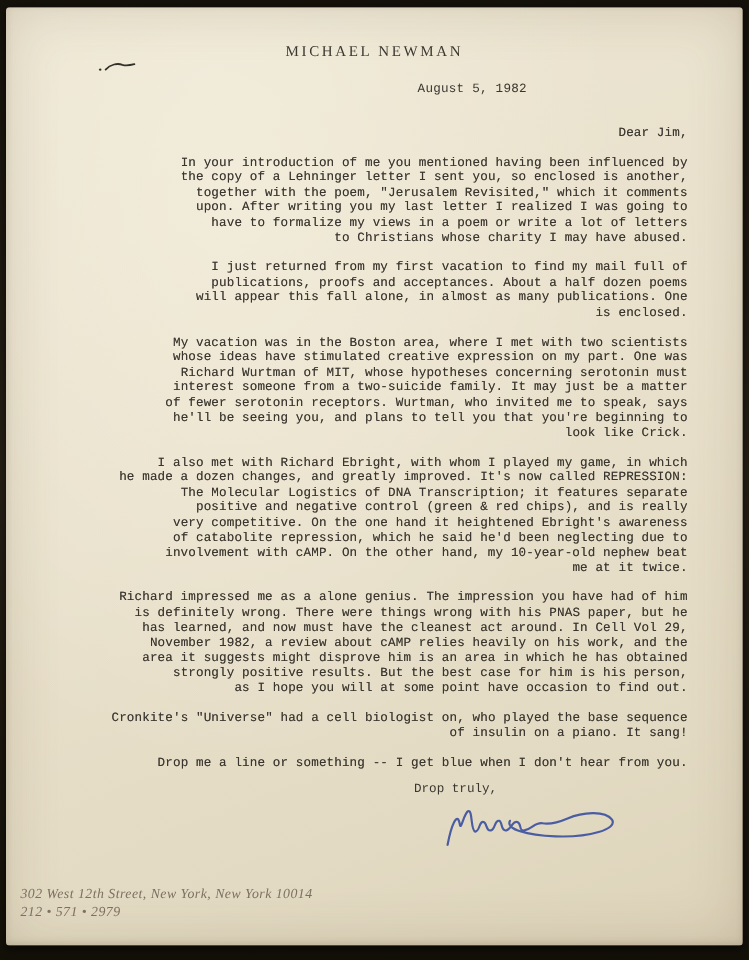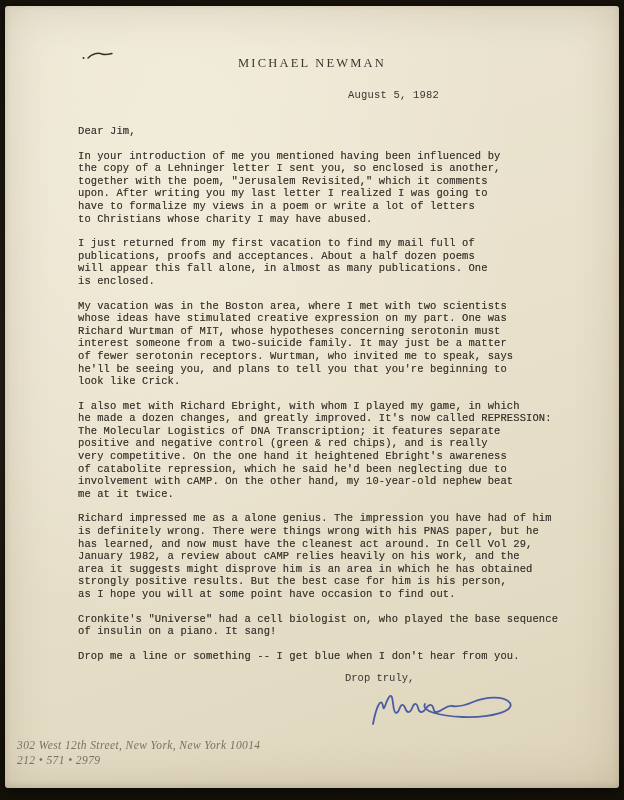--- a/index.html
+++ b/index.html
@@ -28,21 +28,21 @@
       inset 0 0 45px rgba(92, 72, 40, 0.18),
       inset 0 -2px 6px rgba(60, 45, 25, 0.15),
       0 2px 8px rgba(0,0,0,0.6);
   }
   .pen-mark {
     position: absolute;
     left: 76px;
     top: 42px;
   }
   .letterhead {
-    padding-top: 50px;
+    padding-top: 30px;
     text-align: center;
     font-family: "Liberation Serif", serif;
     font-size: 12.5px;
     letter-spacing: 2.2px;
     color: #3c3831;
   }
   .typewriter {
     font-family: "Liberation Mono", "DejaVu Sans Mono", monospace;
     color: #3a362f;
   }
@@ -55,20 +55,21 @@
     margin: 24px 0 0 73px;
     width: 495px;
     font-size: 10.5px;
     line-height: 12.6px;
     letter-spacing: 0.1px;
   }
   .body-text p {
     margin: 0 0 12px 0;
     white-space: pre-line;
     text-shadow: 0 0 0.4px rgba(50,45,38,0.55);
+    text-align: right;
   }
   .u { text-underline-offset: 1.5px; }
   .closing {
     margin: -2px 0 0 340px;
     font-size: 10.5px;
   }
   .signature {
     display: block;
     margin: 0 0 0 358px;
   }
@@ -122,21 +123,21 @@
 he made a dozen changes, and greatly improved. It's now called REPRESSION:
 The Molecular Logistics of DNA Transcription; it features separate
 positive and negative control (green &amp; red chips), and is really
 very competitive. On the one hand it heightened Ebright's awareness
 of catabolite repression, which he said he'd been neglecting due to
 involvement with cAMP. On the other hand, my 10-year-old nephew beat
 me at it twice.</p>
       <p><span>Richard impressed me as a alone genius. The impression you have had of him
 is definitely wrong. There were things wrong with his PNAS paper, but he
 has learned, and now must have the cleanest act around. In </span><span class="u">Cell</span><span> Vol 29,
-January 1982, a review about cAMP relies heavily on his work, </span><span class="u">and the</span><span>
+November 1982, a review about cAMP relies heavily on his work, </span><span class="u">and the</span><span>
 area it suggests might disprove him is an area in which he has obtained
 strongly positive results. But the best case for him is his person,
 as I hope you will at some point have occasion to find out.</span></p>
       <p>Cronkite's "Universe" had a cell biologist on, who played the base sequence
 of insulin on a piano. It sang!</p>
       <p>Drop me a line or something -- I get blue when I don't hear from you.</p>
     </div>
 
     <div class="closing typewriter">Drop truly,</div>
 

